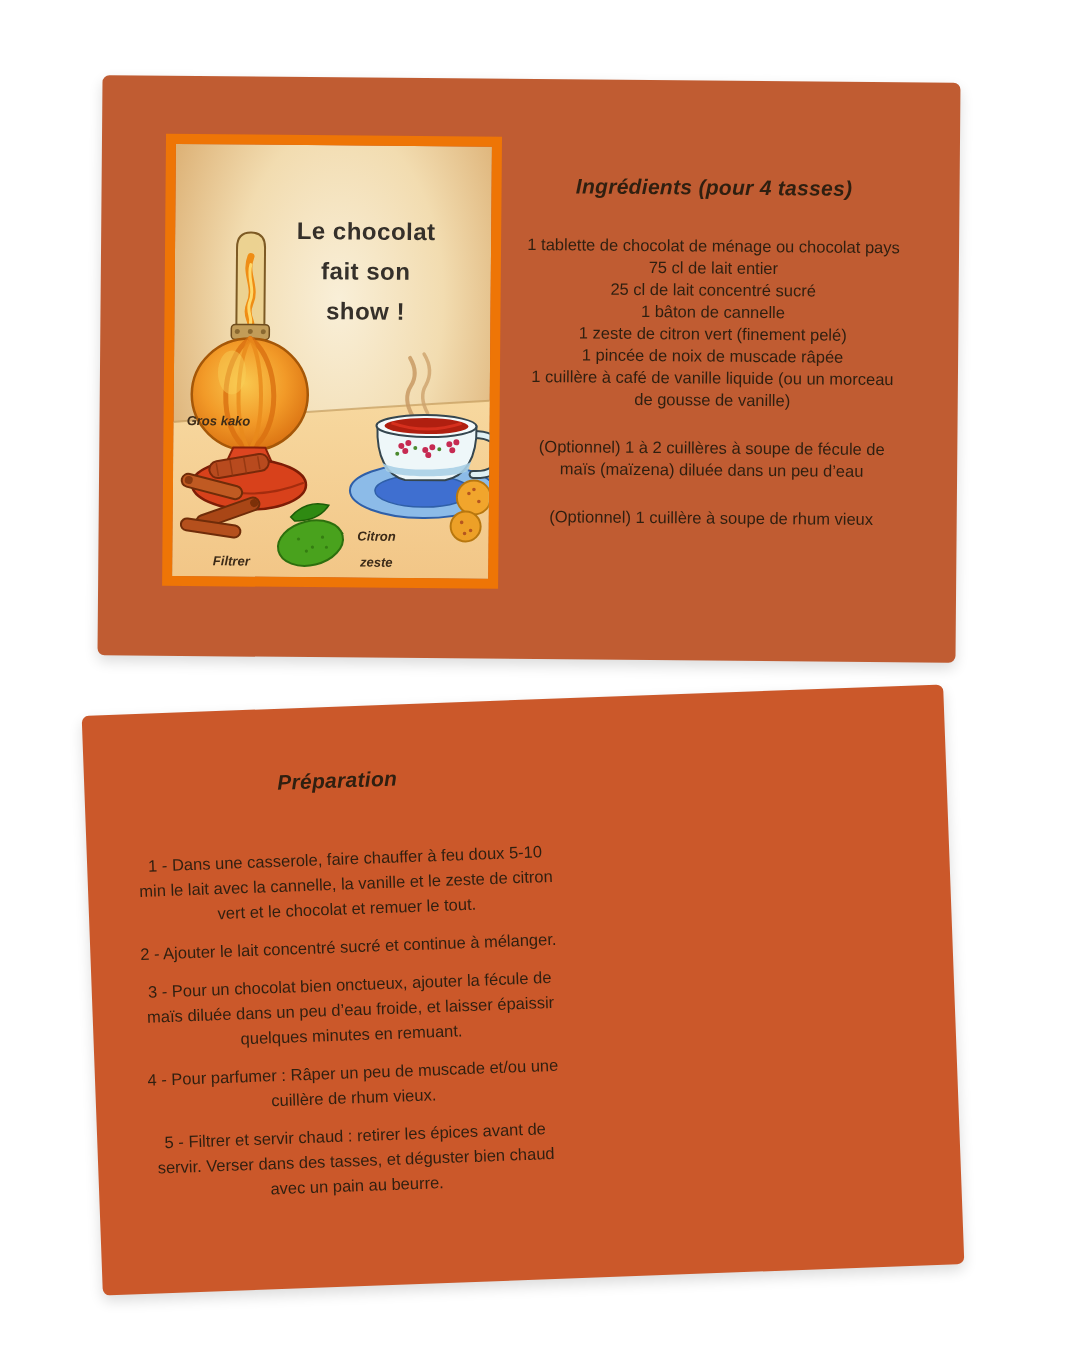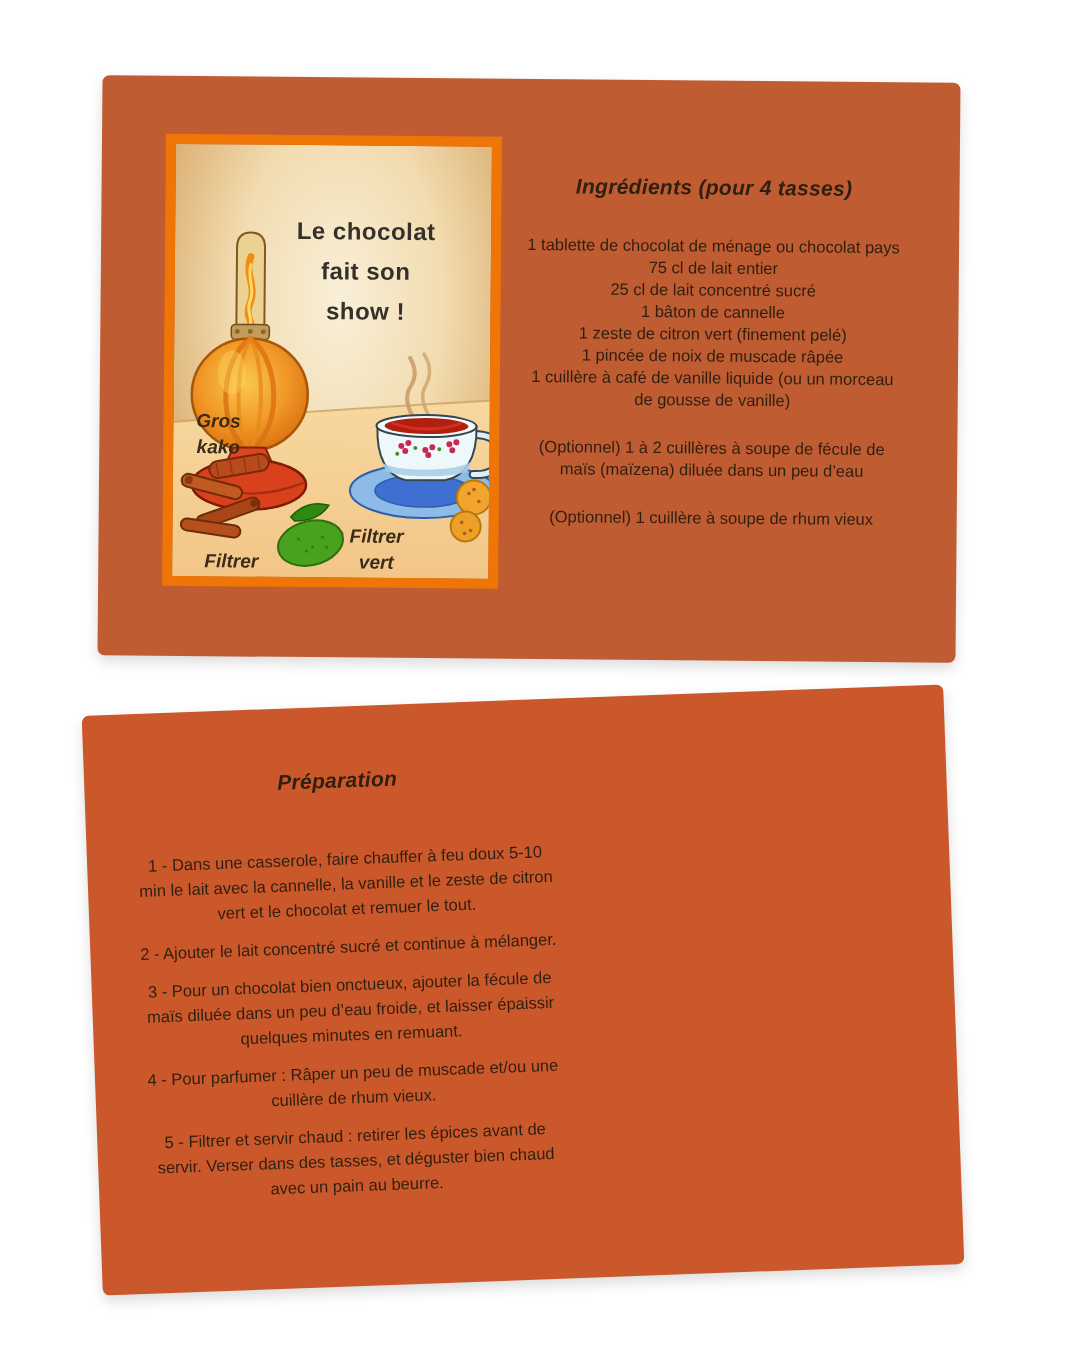--- a/index.html
+++ b/index.html
@@ -28,21 +28,21 @@
     background:radial-gradient(ellipse at 52% 36%, #f9efd8 0%, #f2dcb0 45%, #ddb277 80%, #d2a162 100%);
   }
   .picture svg { position:absolute; left:0; top:0; width:100%; height:100%; display:block; }
   .pic-title {
     position:absolute; left:100px; top:66px; width:182px;
     text-align:center; font-weight:bold; font-size:24px; line-height:40px;
     color:#35302a; letter-spacing:.5px;
   }
   .pic-label {
     position:absolute; font-style:italic; font-weight:bold;
-    font-size:19px; line-height:26px; color:#3c2b18; text-align:center;
+    font-size:13px; line-height:26px; color:#3c2b18; text-align:center;
   }
   .label-cocoa    { left:10px;  top:264px; width:70px; }
   .label-cinnamon { left:14px;  top:404px; width:90px; }
   .label-lime     { left:172px; top:378px; width:64px; }
 
   
   .ingredients-col {
     position:absolute; left:420px; top:96px; width:385px;
     text-align:center; font-size:16.5px; line-height:22px;
   }
@@ -186,21 +186,21 @@
         </g>
       </svg>
 
       <div class="pic-title">
           <div class="pic-title-line">Le chocolat</div>
           <div class="pic-title-line">fait son</div>
           <div class="pic-title-line">show !</div>
         </div>
       <div class="pic-label label-cocoa">Gros kako</div>
       <div class="pic-label label-cinnamon">Filtrer</div>
-      <div class="pic-label label-lime">Filtrer vert</div>
+      <div class="pic-label label-lime">Citron zeste</div>
     </div>
 
     <div class="ingredients-col">
       <div class="ingredients-heading">Ingrédients (pour 4 tasses)</div>
       <div>
           <div class="ingredient-item">1 tablette de chocolat de ménage ou chocolat pays</div>
           <div class="ingredient-item">75 cl de lait entier</div>
           <div class="ingredient-item">25 cl de lait concentré sucré</div>
           <div class="ingredient-item">1 bâton de cannelle</div>
           <div class="ingredient-item">1 zeste de citron vert (finement pelé)</div>

